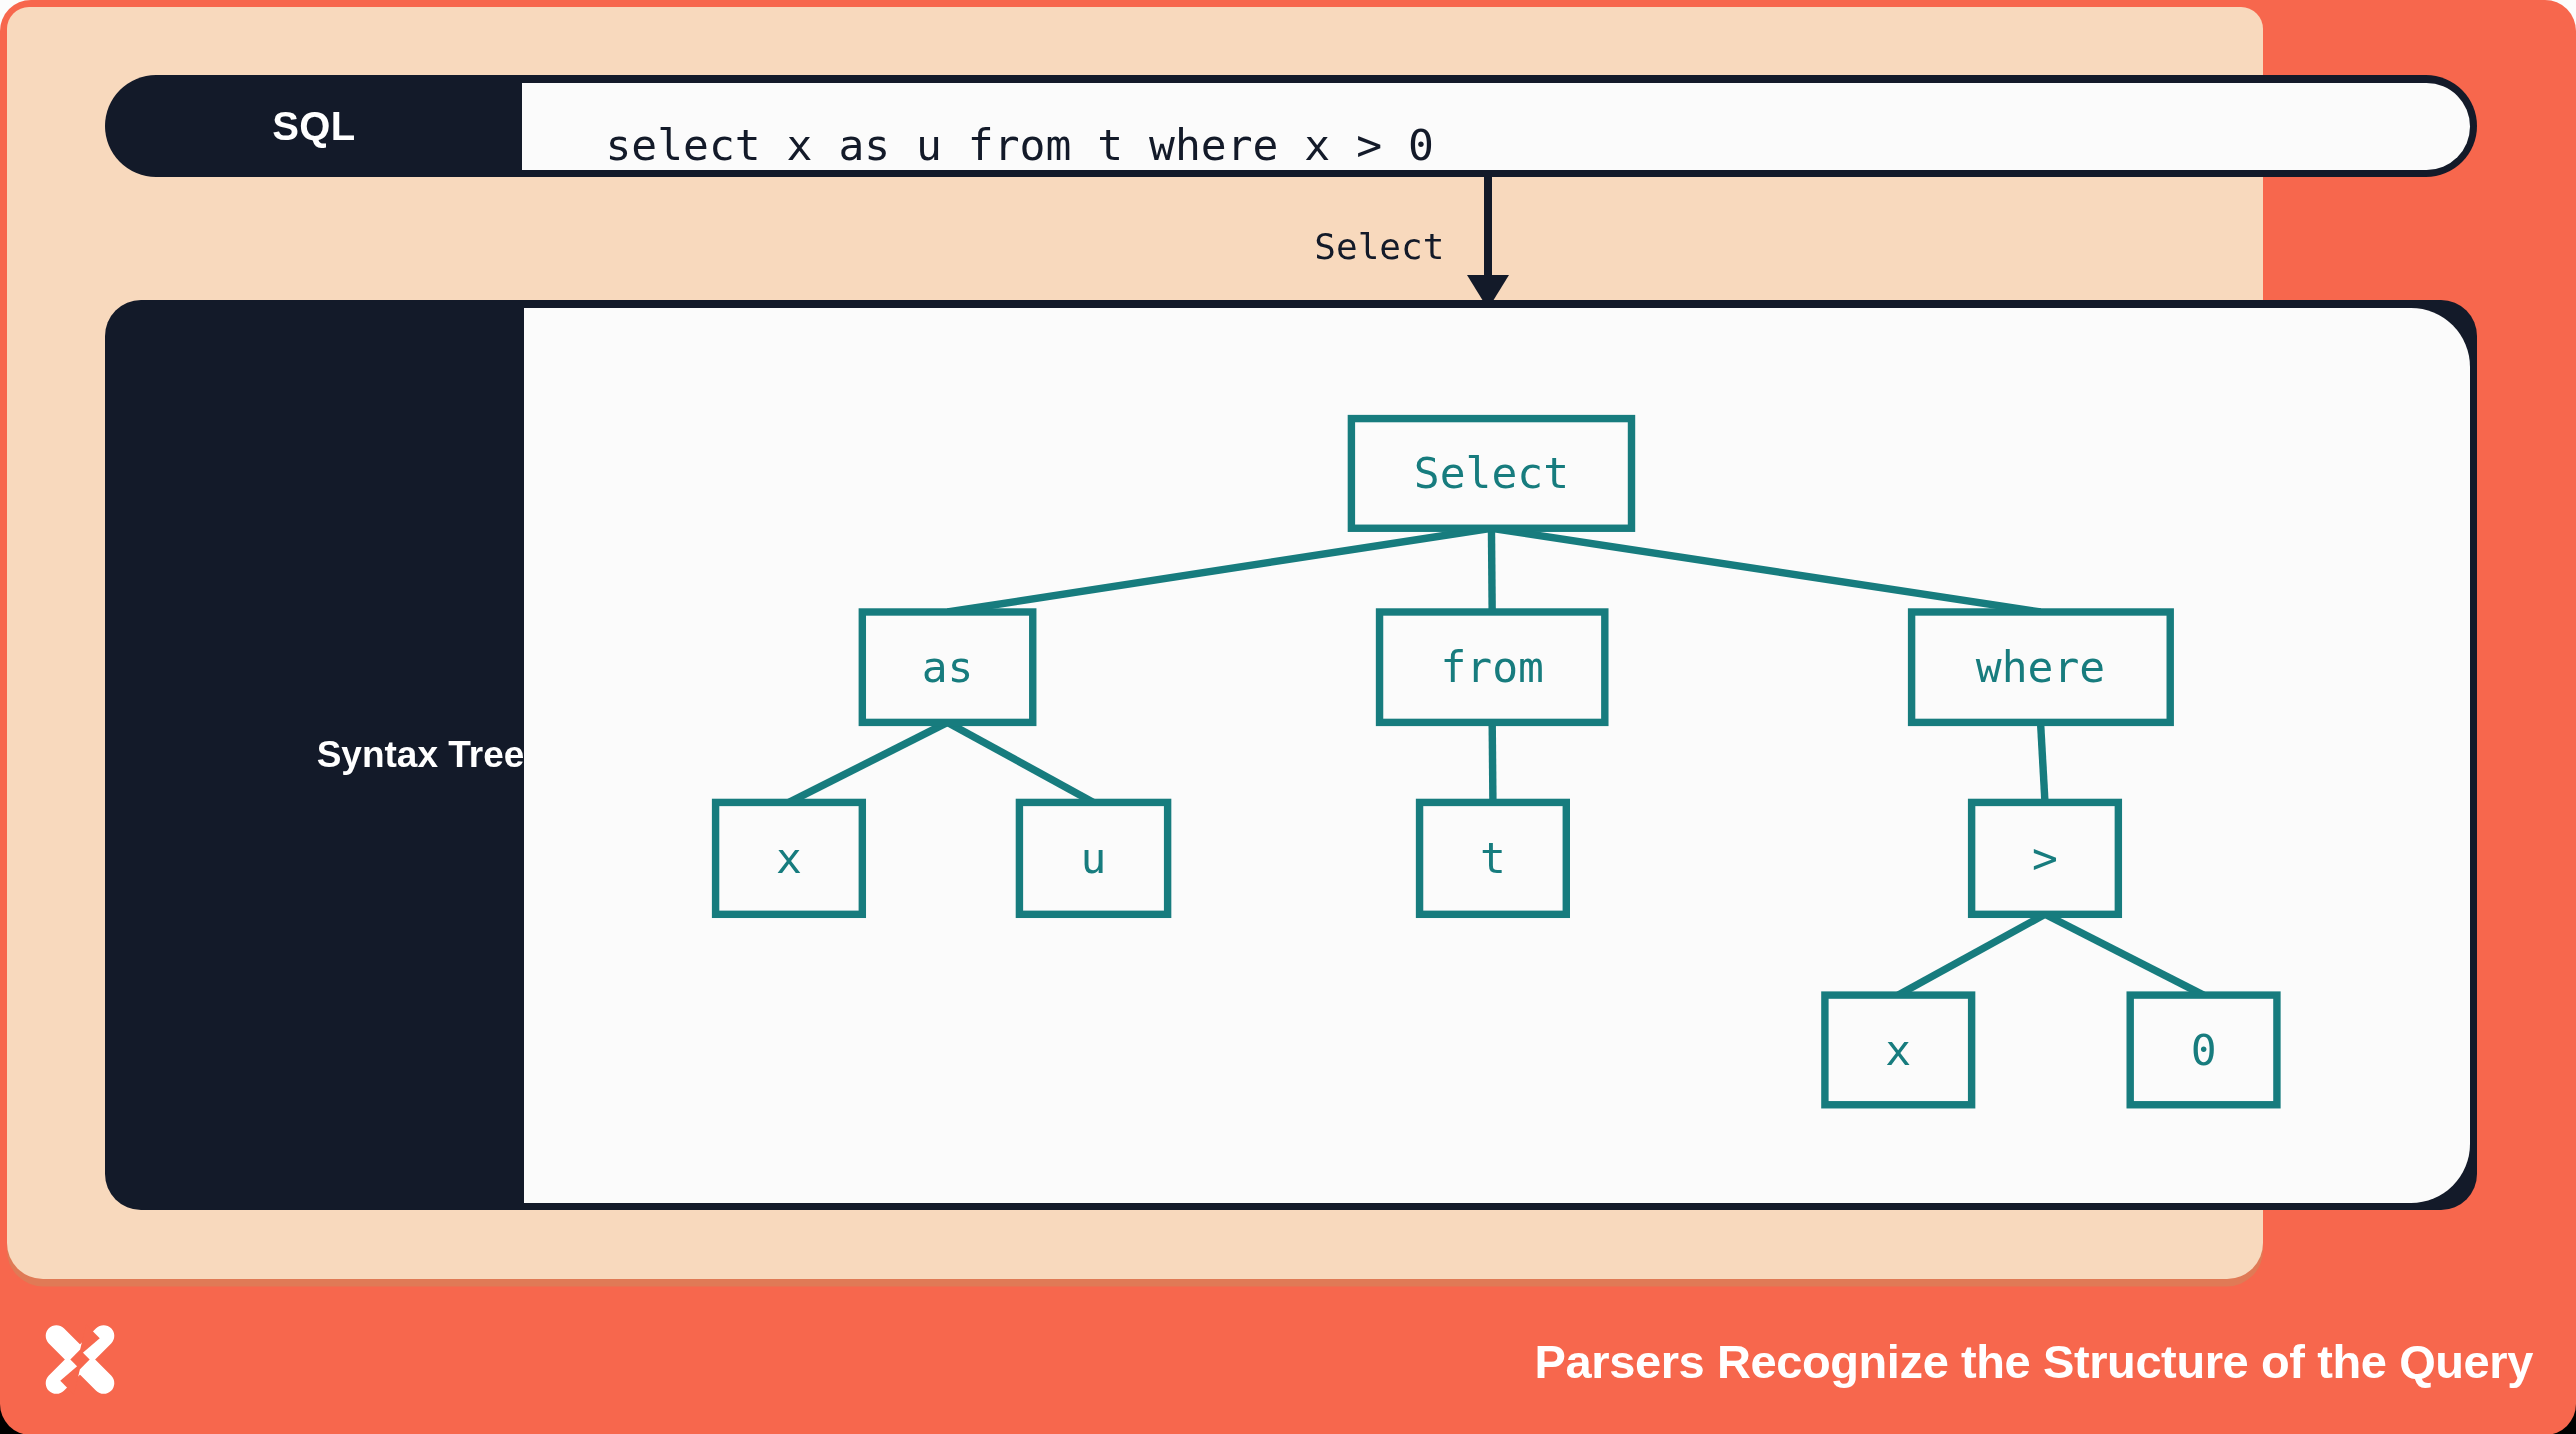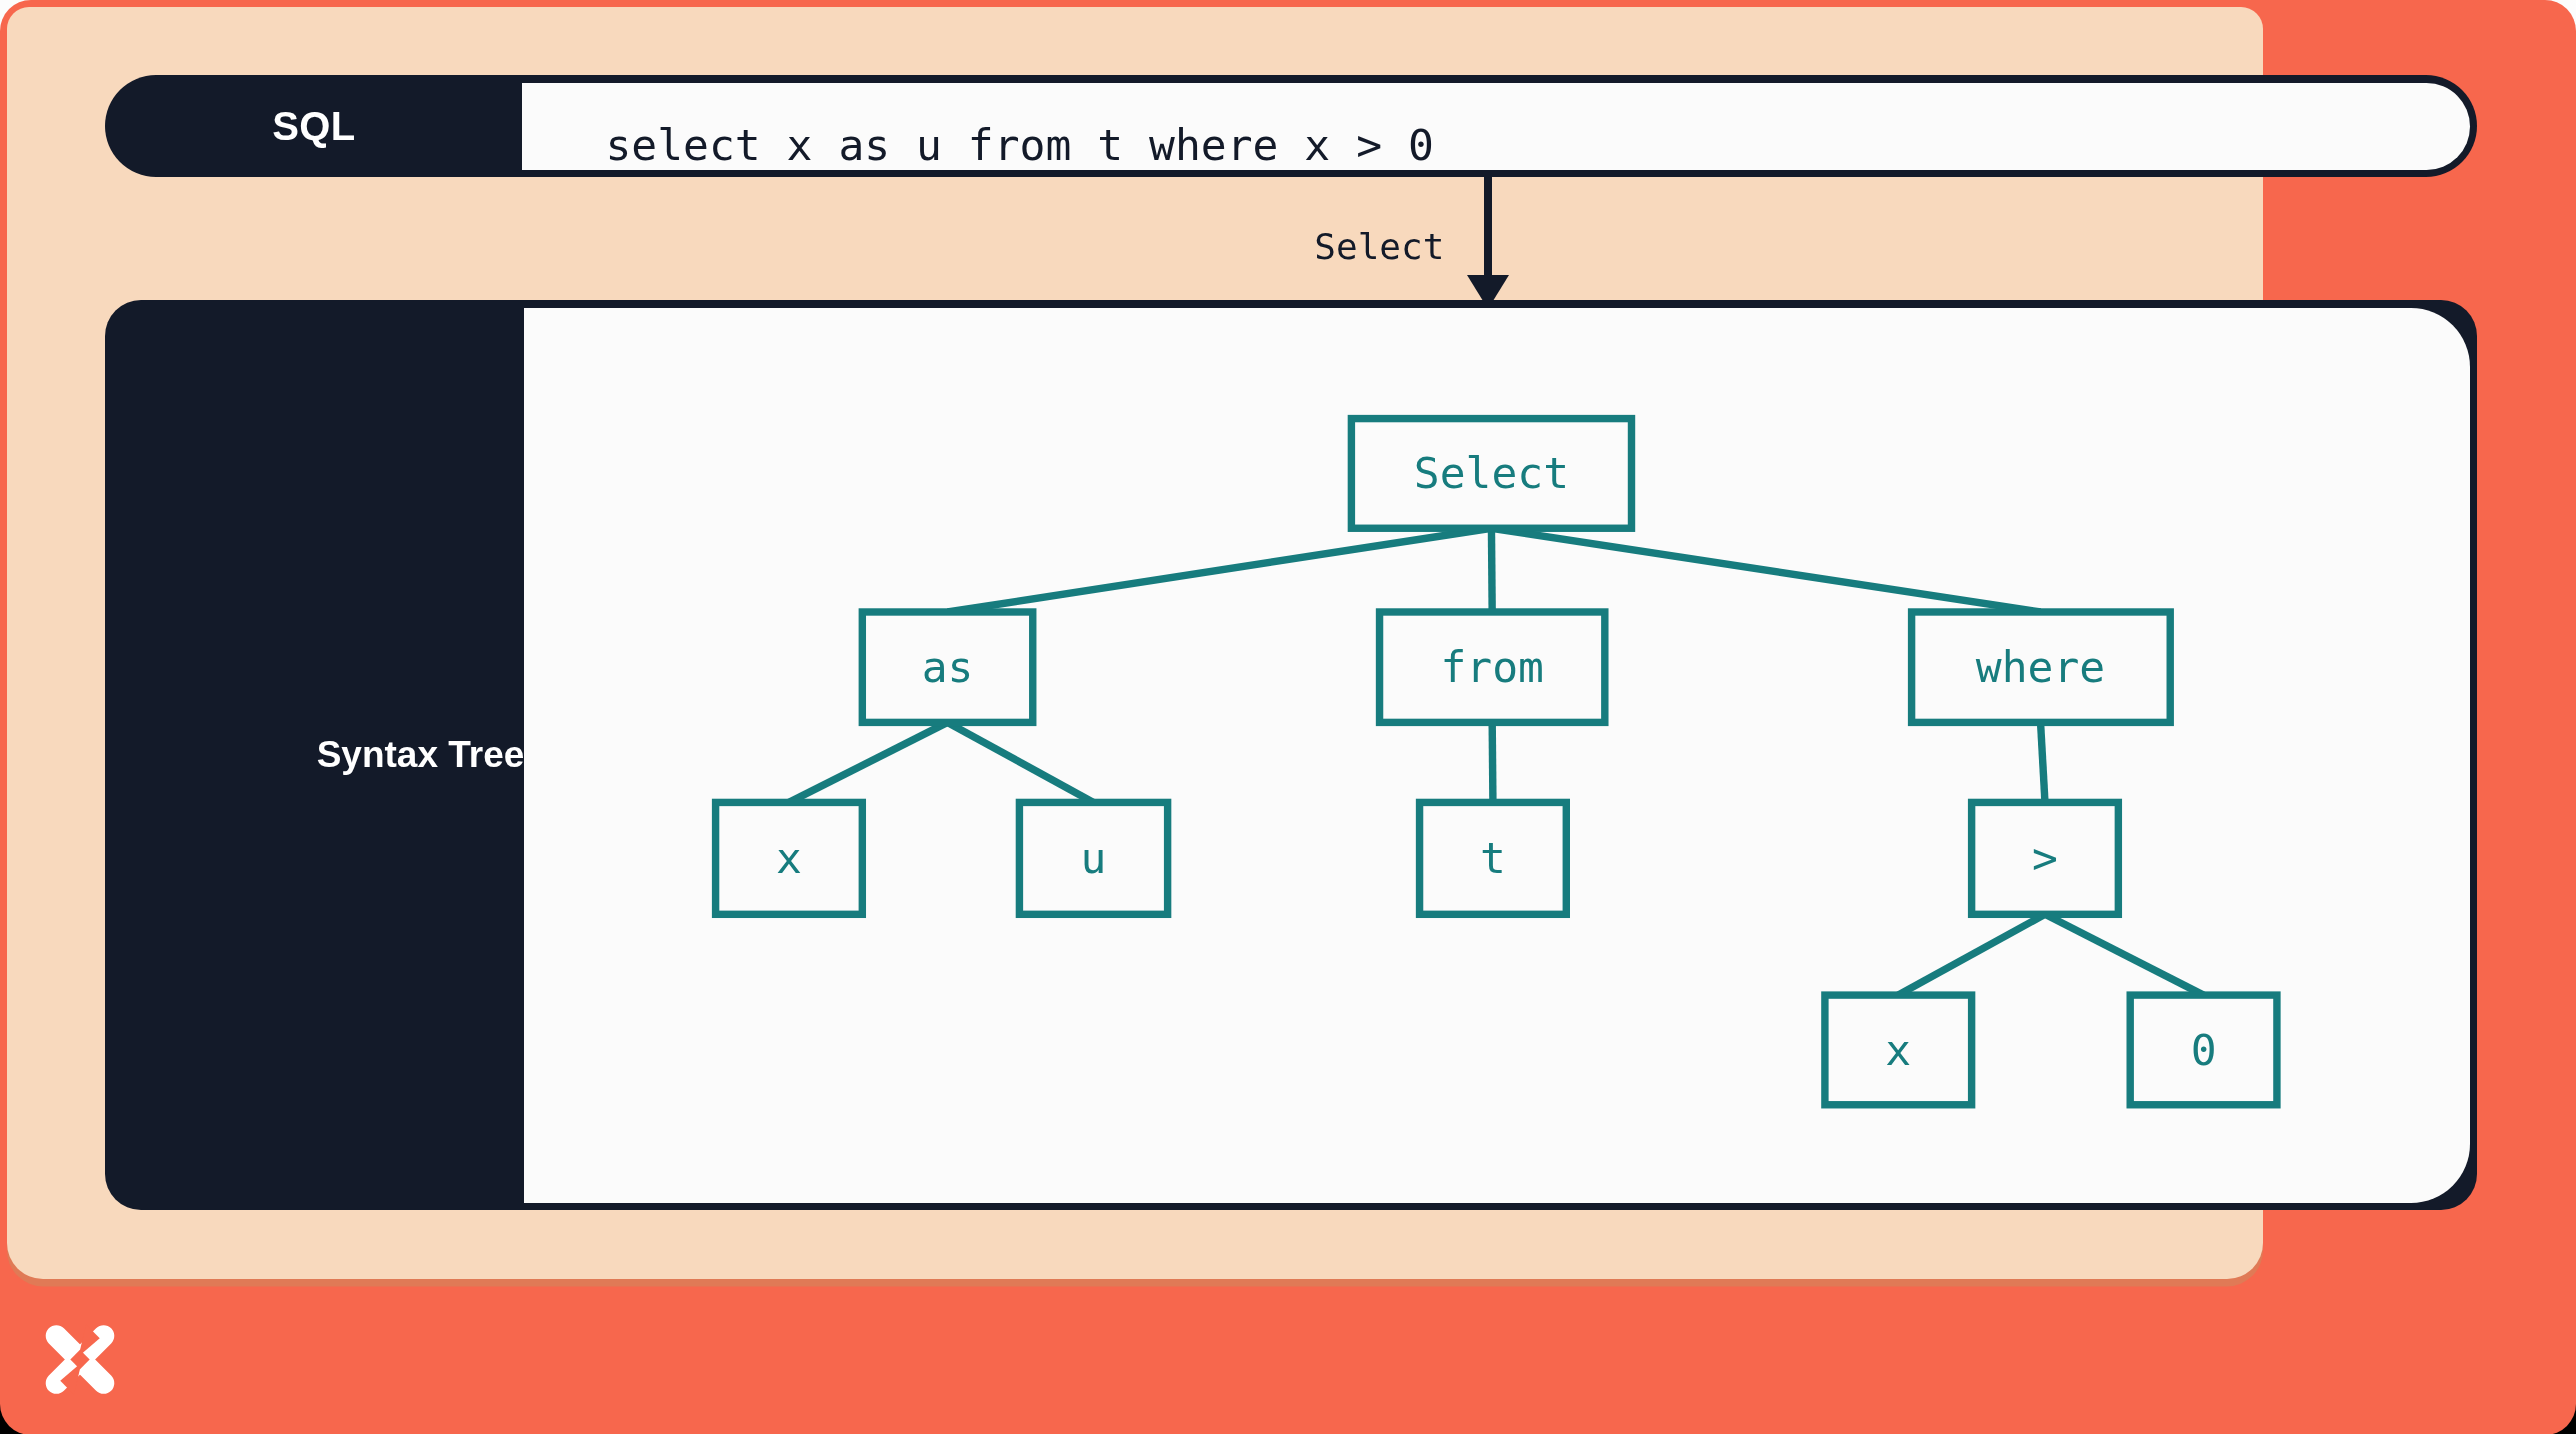--- a/index.html
+++ b/index.html
@@ -177,15 +177,16 @@
     <g fill="#ffffff">
       <rect x="36" y="-8" width="28" height="116" rx="14" transform="rotate(45 50 50)"></rect>
       <rect x="36" y="-8" width="28" height="116" rx="14" transform="rotate(-45 50 50)"></rect>
     </g>
     <g fill="#f7674d">
       <rect x="41" y="41" width="18" height="18" transform="rotate(45 50 50)"></rect>
       <path d="M58 4 L76 22 L48 46 Z"></path>
       <path d="M42 96 L24 78 L52 54 Z"></path>
     </g>
   </svg>
+  <div class="footer-caption">Parsers Recognize the Structure of the Query</div>
 
 </div>
 
 
 </body></html>

